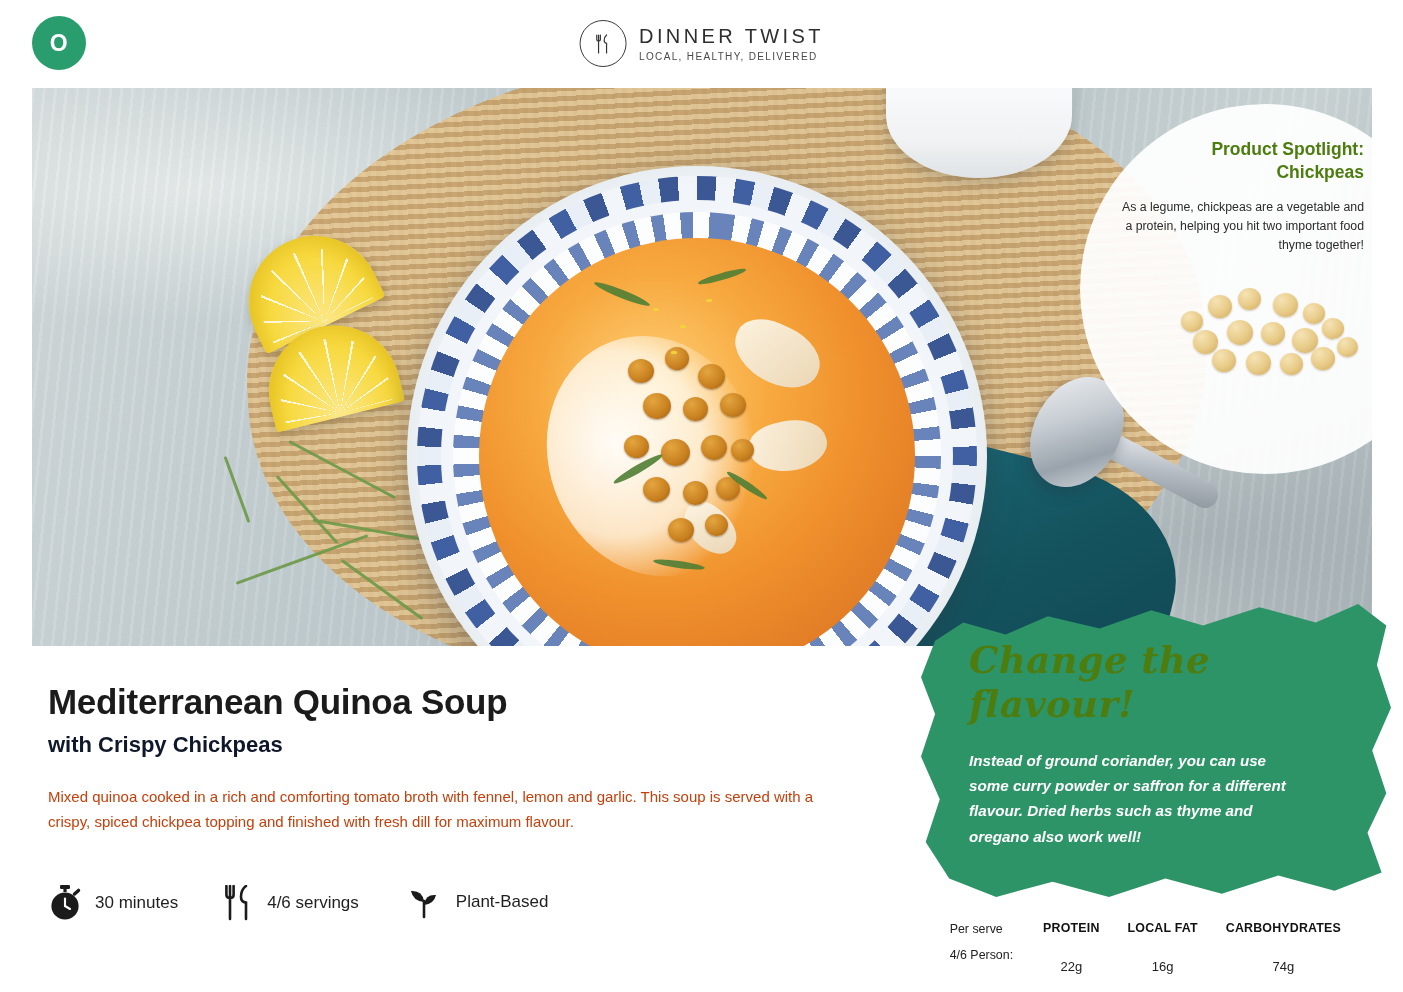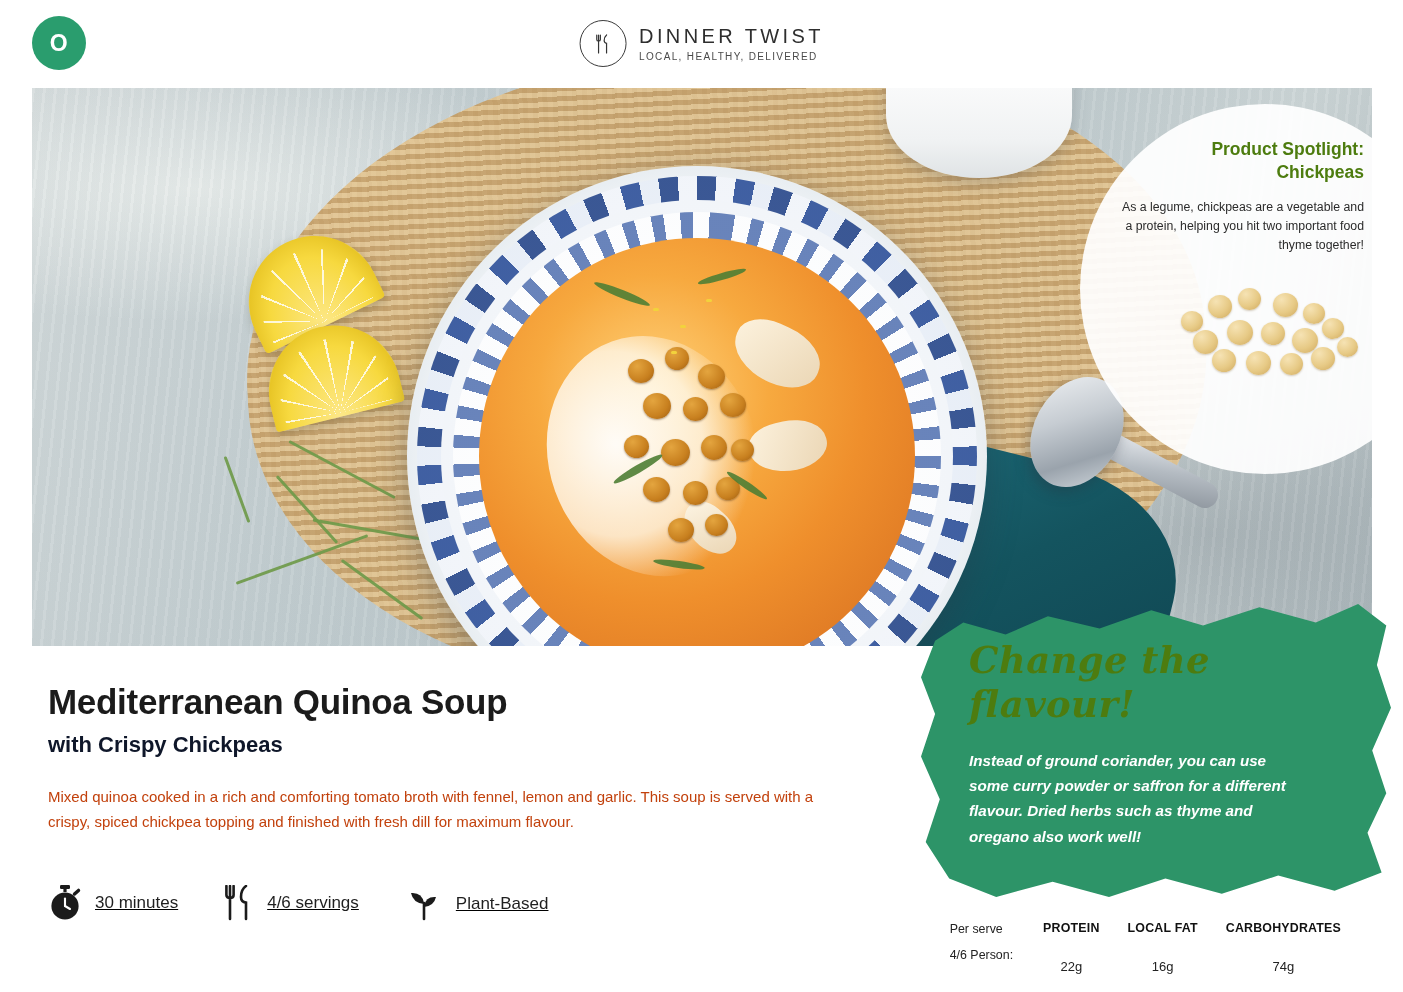--- a/index.html
+++ b/index.html
@@ -345,23 +345,22 @@
     color: #c2410c;
     width: 790px;
   }
 
   
   .meta-row {
     position: absolute;
     left: 48px;
     top: 885px;
     display: flex;
-    align-items: flex-end;
+    align-items: flex-start;
     gap: 46px;
-    text-decoration: underline;
   }
   .meta-item { display: flex; align-items: center; gap: 13px; }
   .meta-label { font-size: 17px; color: #1f1f1f; }
 
   
   .callout {
     position: absolute;
     right: 12px;
     top: 598px;
     width: 470px;

